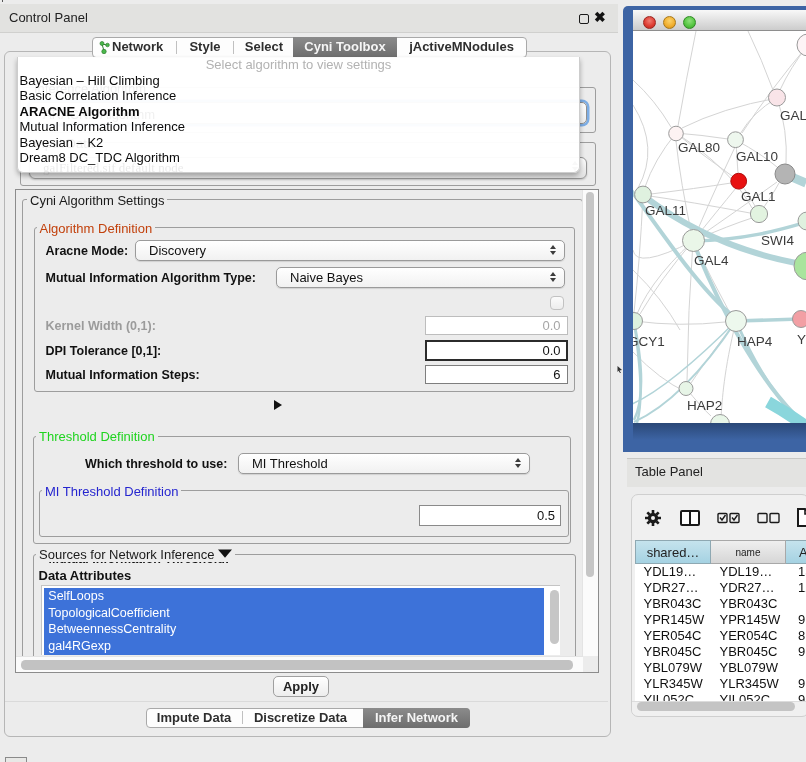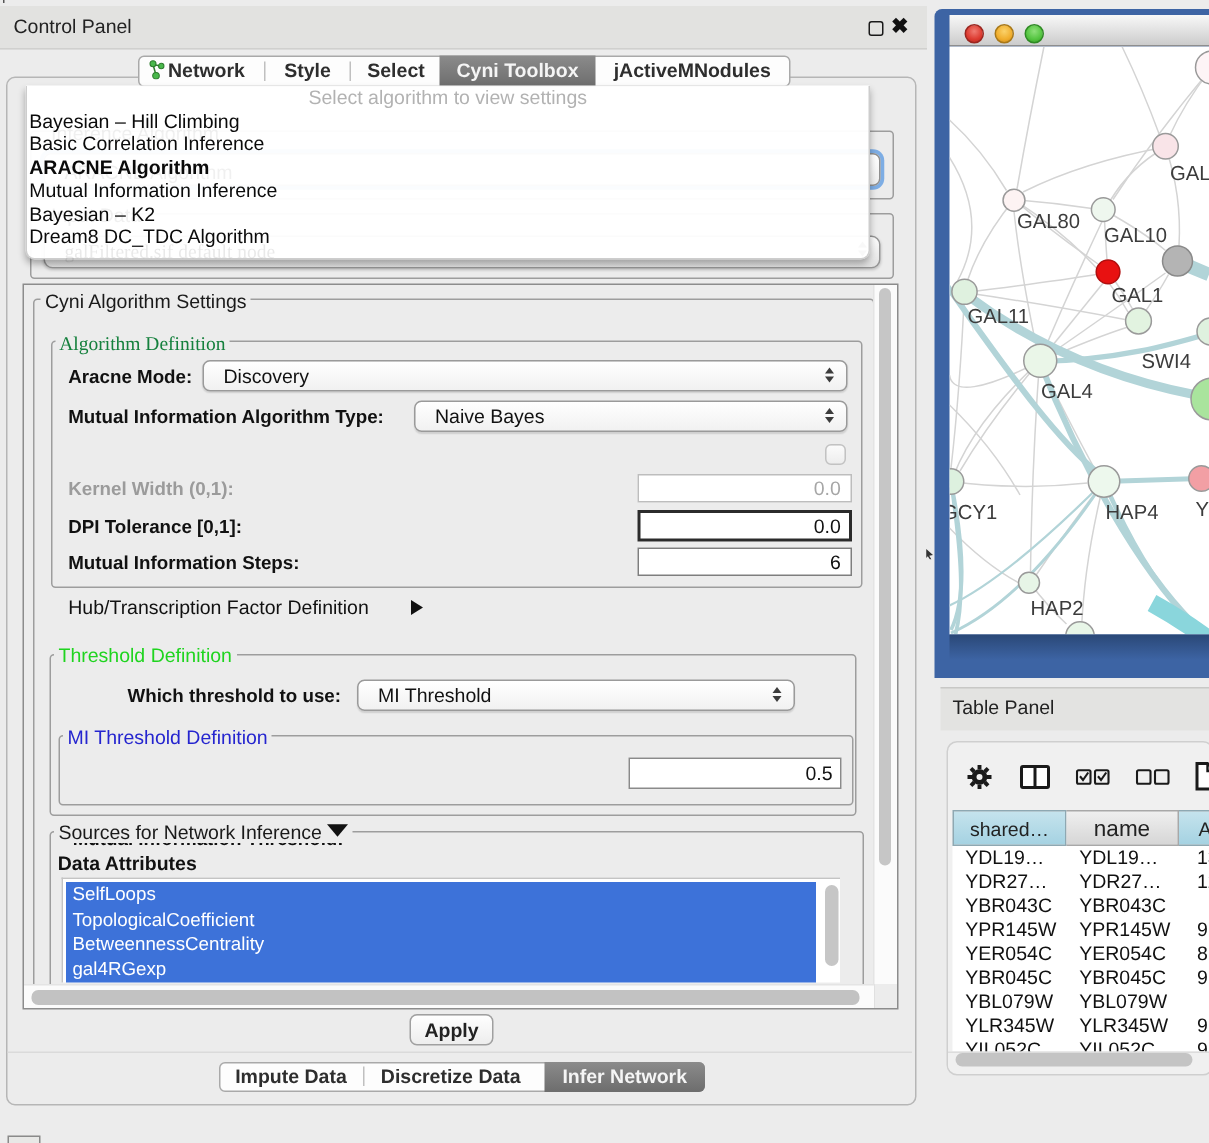--- a/index.html
+++ b/index.html
@@ -57,21 +57,21 @@
       <div class="tri-dn"></div>
     </div>
 
   <div class="abs" style="left:15px;top:189px;width:581.5px;height:481.5px;border:1px solid #8c8c8c;background:#ececec;overflow:hidden;">
     <div id="sp" style="position:absolute;left:-16px;top:-190px;width:599px;height:672px;">
 
       <div class="gbox" style="left:21.5px;top:199px;width:559px;height:480px;"></div>
       <div class="gtitle" style="left:27px;top:192.5px;color:#1a1a1a;">Cyni Algorithm Settings</div>
 
       <div class="gbox" style="left:33.5px;top:227px;width:539px;height:163px;"></div>
-      <div class="gtitle" style="left:36.5px;top:220.5px;color:#15803d;font-family:Liberation Serif, serif;">Algorithm Definition</div>
+      <div class="gtitle" style="left:36.5px;top:220.5px;color:#c2410c;">Algorithm Definition</div>
       <div class="blbl abs" style="left:45.5px;top:243.5px;">Aracne Mode:</div>
       <div class="combo" style="left:135px;top:240px;width:428px;height:19px;">
           <div class="ctext" style="line-height:19px;">Discovery</div>
           <div class="carr" style="right:7px;top:4px;">
             <div class="tri-up"></div>
             <div class="tri-dn"></div>
           </div>
         </div>
       <div class="blbl abs" style="left:45.5px;top:271px;">Mutual Information Algorithm Type:</div>
       <div class="combo" style="left:276px;top:266.5px;width:287px;height:19px;">
@@ -81,21 +81,20 @@
             <div class="tri-dn"></div>
           </div>
         </div>
       <div class="abs" style="left:550px;top:295.5px;width:12px;height:12px;background:linear-gradient(#fbfbfb,#ededed);border:1px solid #c2c2c2;border-radius:4px;"></div>
       <div class="glbl abs" style="left:45.5px;top:319px;">Kernel Width (0,1):</div>
       <div class="tfield" style="left:424.5px;top:316px;width:143px;height:18.5px;border:1px solid #bdbdbd;color:#a6a6a6;padding-right:6px;line-height:17.5px;">0.0</div>
       <div class="blbl abs" style="left:45.5px;top:344px;">DPI Tolerance [0,1]:</div>
       <div class="tfield" style="left:424.5px;top:340px;width:143px;height:20.5px;border:2px solid #2b2b2b;color:#111;padding-right:5px;line-height:17px;">0.0</div>
       <div class="blbl abs" style="left:45.5px;top:368px;">Mutual Information Steps:</div>
       <div class="tfield" style="left:424.5px;top:364.5px;width:143px;height:19px;border:1px solid #7e7e7e;color:#111;padding-right:6px;line-height:18px;">6</div>
-      <div class="lbl abs" style="left:45.5px;top:397px;">Hub/Transcription Factor Definition</div>
       <div class="abs" style="left:274px;top:400px;width:0;height:0;border-top:5px solid transparent;border-bottom:5px solid transparent;border-left:8.5px solid #111;"></div>
 
       <div class="gbox" style="left:32.5px;top:435.5px;width:536.5px;height:106px;"></div>
       <div class="gtitle" style="left:36px;top:429px;color:#1fd41f;">Threshold Definition</div>
       <div class="blbl abs" style="left:85px;top:457px;">Which threshold to use:</div>
       <div class="combo" style="left:238px;top:453px;width:289.5px;height:19px;">
           <div class="ctext" style="line-height:19px;">MI Threshold</div>
           <div class="carr" style="right:7px;top:4px;">
             <div class="tri-up"></div>
             <div class="tri-dn"></div>
@@ -276,21 +275,21 @@
     <svg style="position:absolute;left:125px;top:17px;" width="25" height="12" viewBox="0 0 25 12">
       <rect x="1" y="1.5" width="9" height="9" fill="none" stroke="#1a1a1a" stroke-width="1.4" rx="1"></rect>
       <rect x="13" y="1.5" width="9" height="9" fill="none" stroke="#1a1a1a" stroke-width="1.4" rx="1"></rect>
     </svg>
     <svg style="position:absolute;left:164px;top:12px;" width="16" height="21" viewBox="0 0 16 21">
         <path d="M2,2 h7 l5,5 v12 h-12 z" fill="#fff" stroke="#1a1a1a" stroke-width="2"></path>
         <path d="M9,2 v5 h5" fill="none" stroke="#1a1a1a" stroke-width="1.6"></path>
       </svg>
 
     <div style="position:absolute;left:3.5px;top:45px;width:76px;height:24px;background:linear-gradient(#c5e3ed,#a5d2e2);border:1px solid #8ea8b2;box-sizing:border-box;text-align:center;line-height:23px;font-size:13px;color:#222;">shared…</div>
-    <div style="position:absolute;left:79.5px;top:45px;width:75px;height:24px;background:linear-gradient(#efefef,#d6d6d6);border:1px solid #a8a8a8;border-left:none;box-sizing:border-box;text-align:center;line-height:23px;font-size:15px;color:#222;">name</div>
+    <div style="position:absolute;left:79.5px;top:45px;width:75px;height:24px;background:linear-gradient(#efefef,#d6d6d6);border:1px solid #a8a8a8;border-left:none;box-sizing:border-box;text-align:center;line-height:23px;font-size:10px;color:#222;">name</div>
     <div style="position:absolute;left:154.5px;top:45px;width:22px;height:24px;background:linear-gradient(#c5e3ed,#a5d2e2);border:1px solid #8ea8b2;border-left:none;box-sizing:border-box;line-height:23px;font-size:13px;color:#222;padding-left:13px;">A</div>
 
     <div style="position:absolute;left:3.5px;top:69px;width:173px;height:137px;background:#fff;font-size:13px;color:#111;">
       <div style="position:absolute;left:8.5px;top:0;line-height:16.1px;">YDL19…<br>YDR27…<br>YBR043C<br>YPR145W<br>YER054C<br>YBR045C<br>YBL079W<br>YLR345W<br>YIL052C</div>
       <div style="position:absolute;left:84.5px;top:0;line-height:16.1px;">YDL19…<br>YDR27…<br>YBR043C<br>YPR145W<br>YER054C<br>YBR045C<br>YBL079W<br>YLR345W<br>YIL052C</div>
       <div style="position:absolute;left:163px;top:0;line-height:16.1px;">13<br>12<br>&nbsp;<br>9.<br>8.<br>9.<br>&nbsp;<br>9.<br>9.</div>
     </div>
 
     <div style="position:absolute;left:0;top:206px;width:176.5px;height:12px;background:#f0f0f0;border-top:1px solid #dcdcdc;"></div>
     <div style="position:absolute;left:5px;top:207.5px;width:158px;height:9px;background:#c4c4c4;border-radius:4.5px;"></div>

